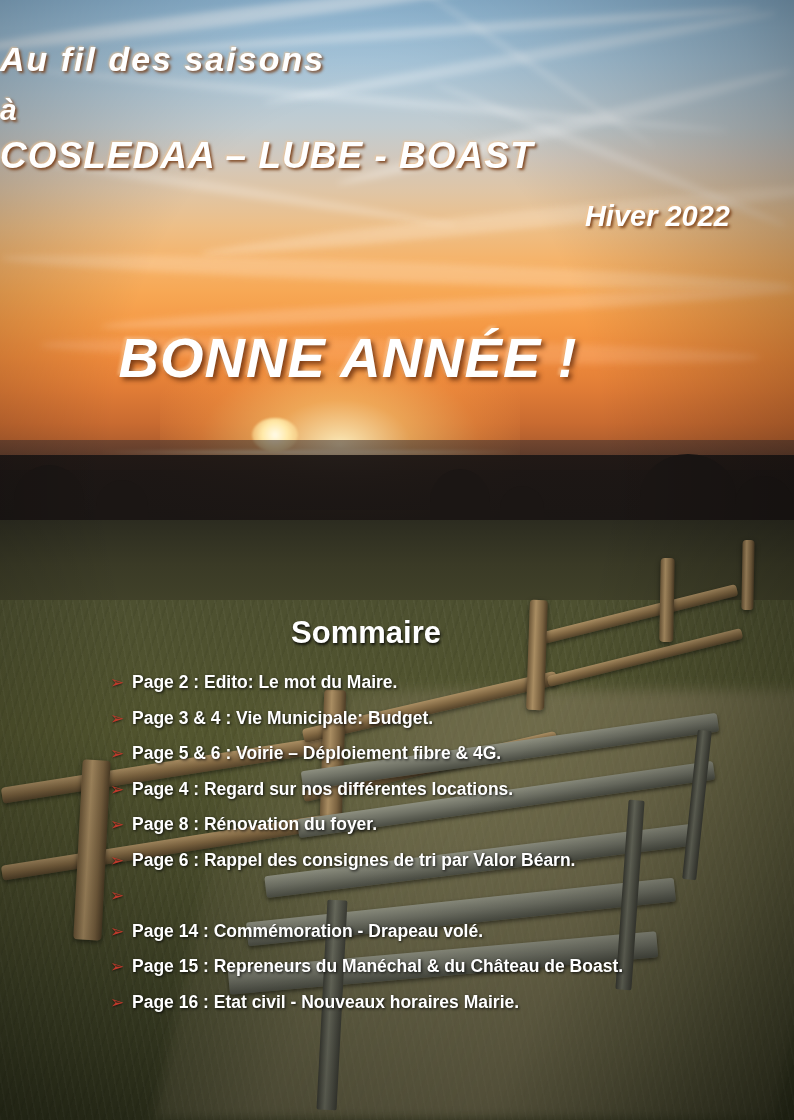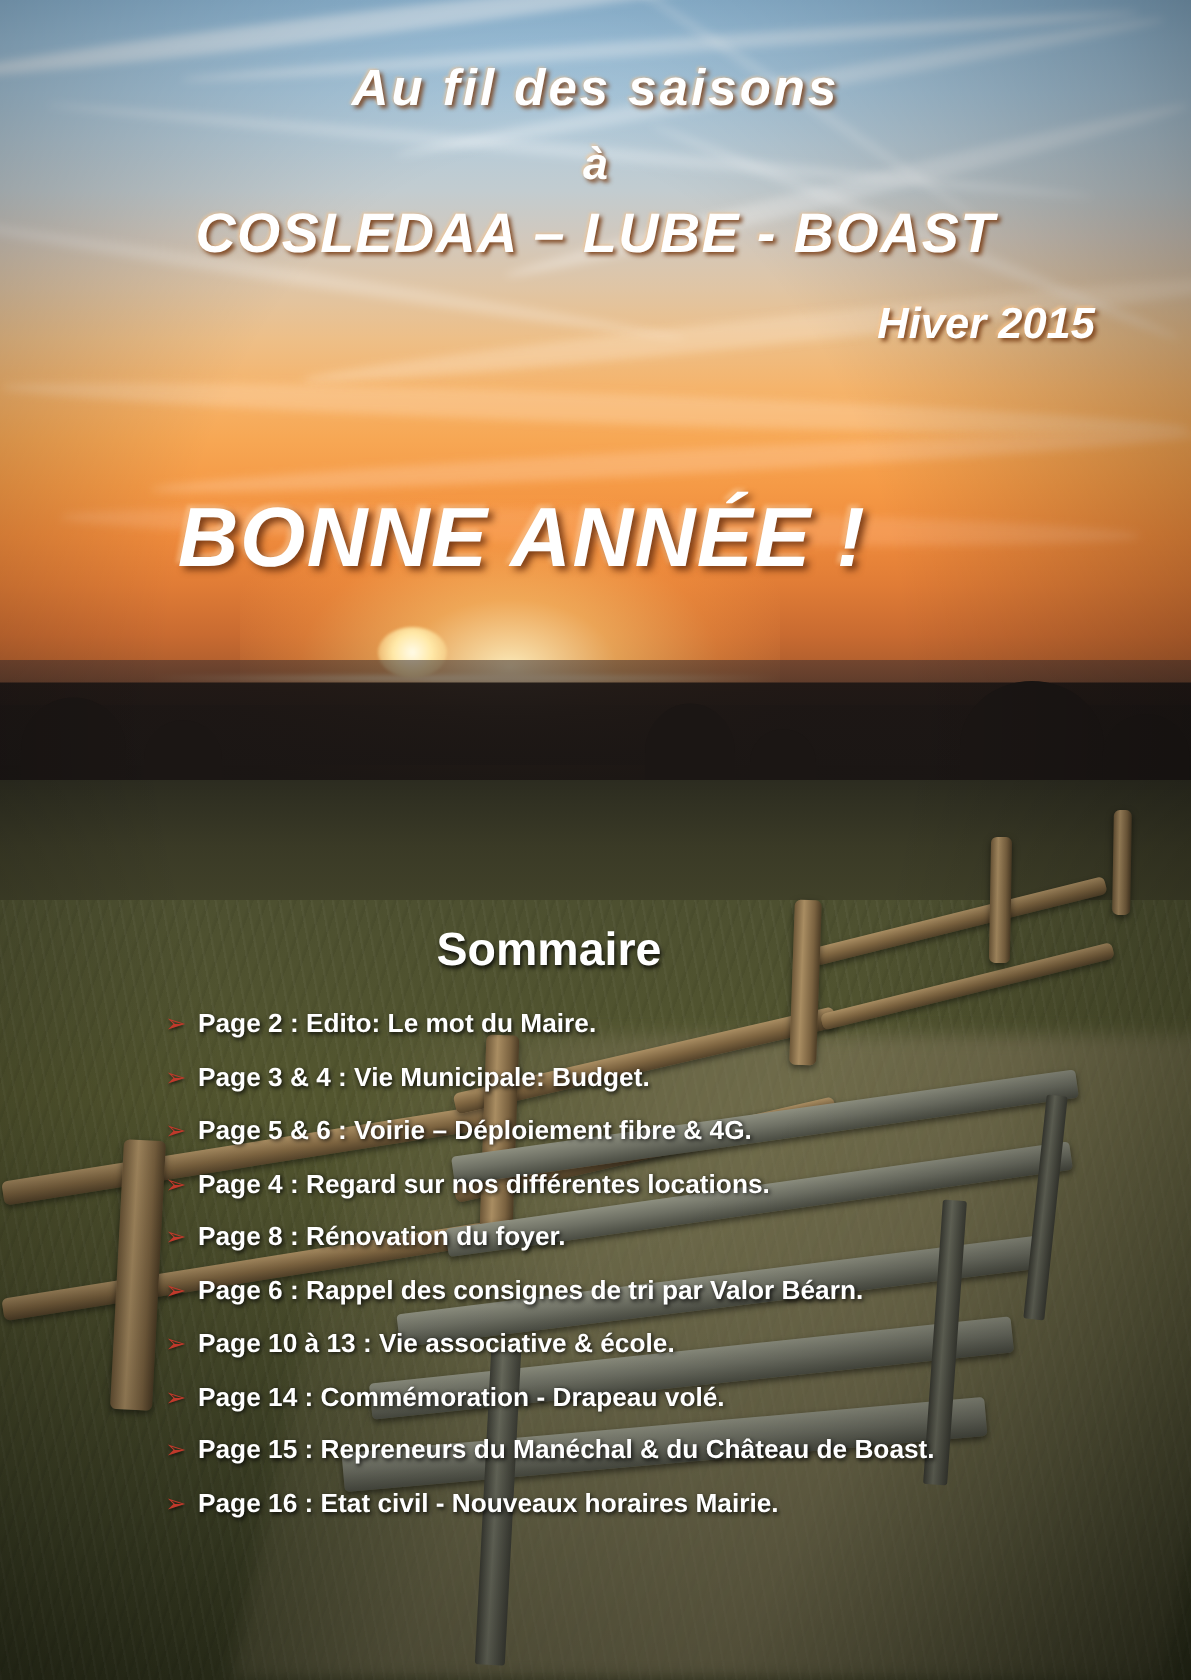--- a/index.html
+++ b/index.html
@@ -179,21 +179,20 @@
   
   .content {
     position: absolute;
     inset: 0;
   }
 
   .title-block {
     position: absolute;
     left: 0; top: 40px;
     width: 794px;
-    text-align: center;
   }
   .t-line1 {
     font-style: italic;
     font-weight: bold;
     font-size: 34px;
     letter-spacing: 2px;
     color: #ffffff;
     text-shadow: 2px 2px 3px rgba(120,60,20,0.85), -1px -1px 2px rgba(255,200,140,0.6);
     margin-bottom: 14px;
   }
@@ -338,21 +337,21 @@
   </div>
 
   <div class="content">
 
     <div class="title-block">
       <div class="t-line1">Au fil des saisons</div>
       <div class="t-line2">à</div>
       <div class="t-line3">COSLEDAA – LUBE - BOAST</div>
     </div>
 
-    <div class="t-season">Hiver 2015</div>
+    <div class="t-season">Hiver 2022</div>
 
     <div class="t-greeting">BONNE ANNÉE !</div>
 
     <div class="summary-title">Sommaire</div>
 
     <div class="toc">
       <div class="toc-item">
         <span class="toc-bullet">➢</span>
         <span class="toc-text">Page 2 : Edito: Le mot du Maire.</span>
       </div>
@@ -371,21 +370,20 @@
       <div class="toc-item">
         <span class="toc-bullet">➢</span>
         <span class="toc-text">Page 8 : Rénovation du foyer.</span>
       </div>
       <div class="toc-item">
         <span class="toc-bullet">➢</span>
         <span class="toc-text">Page 6 : Rappel des consignes de tri par Valor Béarn.</span>
       </div>
       <div class="toc-item">
         <span class="toc-bullet">➢</span>
-        <span class="toc-text">Page 10 à 13 : Vie associative &amp; école.</span>
       </div>
       <div class="toc-item">
         <span class="toc-bullet">➢</span>
         <span class="toc-text">Page 14 : Commémoration - Drapeau volé.</span>
       </div>
       <div class="toc-item">
         <span class="toc-bullet">➢</span>
         <span class="toc-text">Page 15 : Repreneurs du Manéchal &amp; du Château de Boast.</span>
       </div>
       <div class="toc-item">

